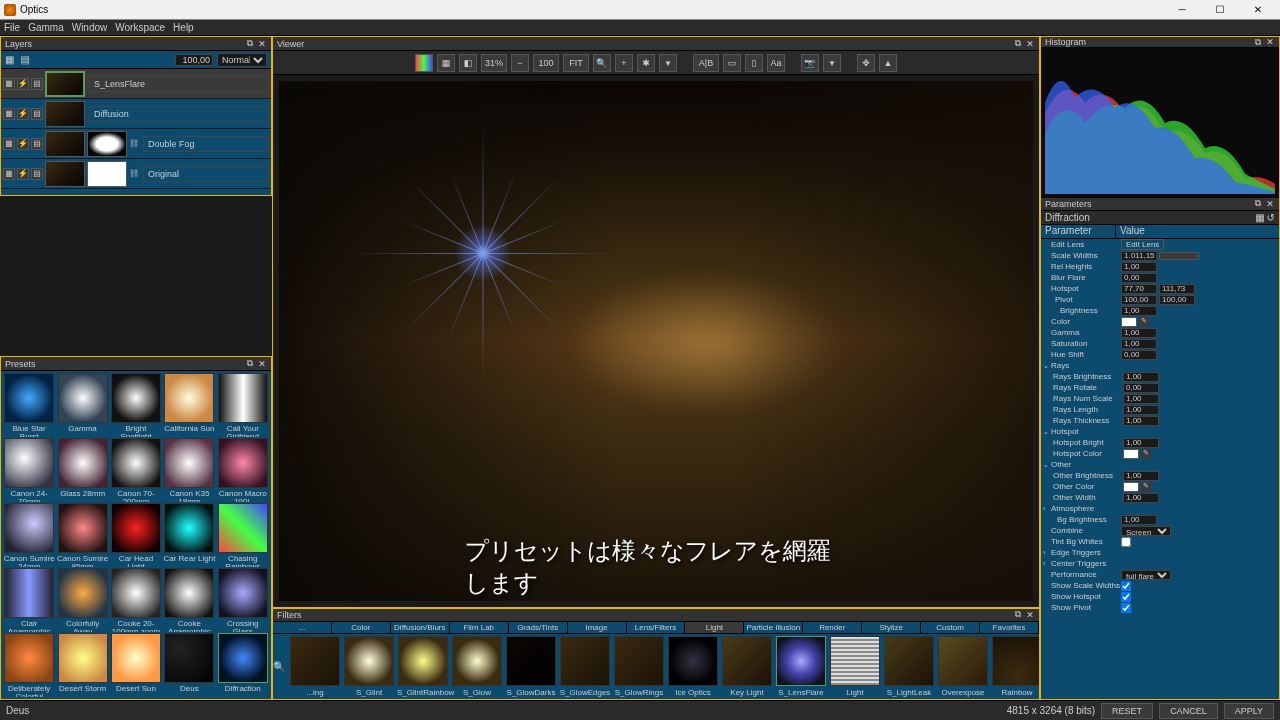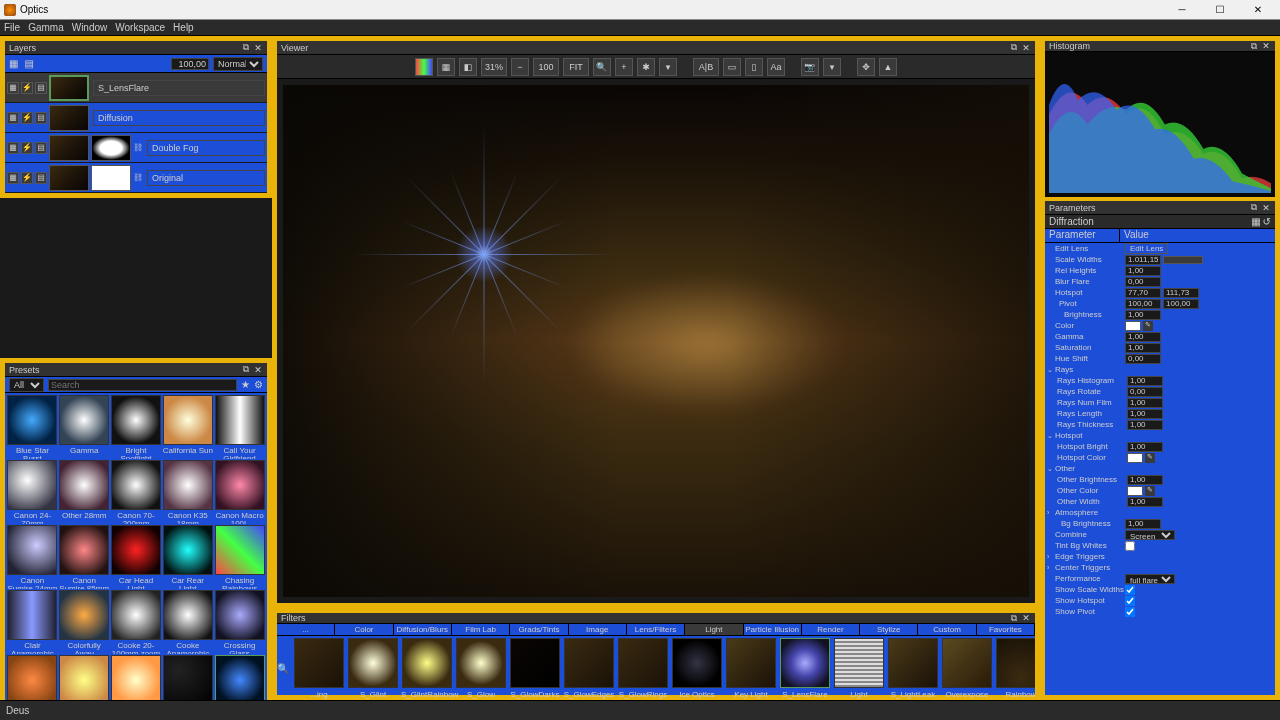--- a/index.html
+++ b/index.html
@@ -5,21 +5,21 @@
 *{margin:0;padding:0;box-sizing:border-box;font-family:"Segoe UI",Arial,sans-serif;user-select:none}
 body{background:#1a1a1a;color:#ccc;font-size:10px;overflow:hidden;width:1280px;height:720px}
 .titlebar{height:20px;background:#f0f0f0;display:flex;align-items:center;padding:0 4px;color:#000;border-bottom:1px solid #888}
 .titlebar .icon{width:12px;height:12px;background:radial-gradient(circle,#ff8c00,#8b4513);border-radius:2px;margin-right:4px}
 .titlebar .ctrl{margin-left:auto;display:flex;gap:2px}
 .titlebar .ctrl span{width:36px;height:18px;display:flex;align-items:center;justify-content:center;cursor:pointer}
 .menubar{height:16px;background:#2a2a2a;display:flex;align-items:center;padding:0 4px;gap:8px;border-bottom:1px solid #000}
 .menubar span{cursor:pointer;font-size:10px}
 .main{display:grid;grid-template-columns:272px 768px 240px;grid-template-rows:1fr 20px;height:684px}
 .left{display:flex;flex-direction:column;height:664px}
-.panel{background:#1d4ed8;border:5px solid #eab308;display:flex;flex-direction:column}
+.panel{background:#0c4a6e;border:1px solid #eab308;display:flex;flex-direction:column}
 .panel-hdr{height:14px;background:#323232;display:flex;align-items:center;padding:0 4px;font-size:9px;border-bottom:1px solid #000}
 .panel-hdr .sp{margin-left:auto;display:flex;gap:2px}
 .panel-hdr .sp span{width:10px;height:10px;cursor:pointer;display:flex;align-items:center;justify-content:center}
 .layers{height:180px}
 .layers-tb{height:18px;display:flex;align-items:center;padding:0 4px;gap:6px;border-bottom:1px solid #000}
 .layers-tb .r{margin-left:auto;display:flex;align-items:center;gap:4px}
 .layers-tb input{width:38px;background:#1a1a1a;border:1px solid #444;color:#ccc;font-size:9px;text-align:right;padding:0 2px}
 .layers-tb select{width:50px;background:#1a1a1a;border:1px solid #444;color:#ccc;font-size:9px}
 .layer-row{height:30px;display:flex;align-items:center;gap:2px;padding:1px 2px;border-bottom:1px solid #1a1a1a}
 .layer-row.sel{background:#3a3a3a}
@@ -176,26 +176,20 @@
     </div>
 
     <div class="panel presets">
       <div class="panel-hdr">
           <span>Presets</span>
         <div class="sp">
             <span>⧉</span>
             <span>✕</span>
           </div>
       </div>
-      <div class="presets-tb">
-        <select><option>All</option></select>
-        <input type="text" placeholder="Search" style="">
-        <span>★</span>
-        <span>⚙</span>
-      </div>
       <div class="preset-grid" id="preset-grid">
           <div class="preset">
             <div class="pt" style="background:radial-gradient(circle at 50% 50%,#4af,#024 70%)"></div>
             <div class="pn">Blue Star Burst</div>
           </div>
           <div class="preset">
             <div class="pt" style="background:radial-gradient(circle,#fff,#345 70%)"></div>
             <div class="pn">Gamma</div>
           </div>
           <div class="preset">
@@ -209,21 +203,21 @@
           <div class="preset">
             <div class="pt" style="background:linear-gradient(90deg,#111,#fff,#111)"></div>
             <div class="pn">Call Your Girlfriend</div>
           </div>
           <div class="preset">
             <div class="pt" style="background:radial-gradient(circle at 40% 40%,#fff,#334 80%)"></div>
             <div class="pn">Canon 24-70mm</div>
           </div>
           <div class="preset">
             <div class="pt" style="background:radial-gradient(circle,#fff,#423 80%)"></div>
-            <div class="pn">Other 28mm</div>
+            <div class="pn">Glass 28mm</div>
           </div>
           <div class="preset">
             <div class="pt" style="background:radial-gradient(circle,#fff,#111 80%)"></div>
             <div class="pn">Canon 70-200mm</div>
           </div>
           <div class="preset">
             <div class="pt" style="background:radial-gradient(circle,#fff,#534 80%)"></div>
             <div class="pn">Canon K35 18mm</div>
           </div>
           <div class="preset">
@@ -334,20 +328,21 @@
             <div class="ray r1"></div>
               <div class="ray r2"></div>
               <div class="ray r3"></div>
               <div class="ray r4"></div>
             <div class="ray r5"></div>
               <div class="ray r6"></div>
               <div class="ray r7"></div>
               <div class="ray r8"></div>
           </div>
         </div>
+        <div class="subtitle">プリセットは様々なフレアを網羅します</div>
       </div>
     </div>
 
     <div class="panel filters">
       <div class="panel-hdr">
           <span>Filters</span>
         <div class="sp">
             <span>⧉</span>
             <span>✕</span>
           </div>
@@ -550,35 +545,35 @@
               <input type="text" value="0,00" style="">
             </div>
           </div>
           <div class="prow g">
             <span class="car" style="padding-left:0px">⌄</span>
             <span class="pn" style="padding-left:0px">Rays</span>
             <div class="pv"></div>
           </div>
           <div class="prow">
             <span class="car" style="padding-left:10px"></span>
-            <span class="pn" style="padding-left:0px">Rays Histogram</span>
+            <span class="pn" style="padding-left:0px">Rays Brightness</span>
             <div class="pv">
               <input type="text" value="1,00" style="">
             </div>
           </div>
           <div class="prow">
             <span class="car" style="padding-left:10px"></span>
             <span class="pn" style="padding-left:0px">Rays Rotate</span>
             <div class="pv">
               <input type="text" value="0,00" style="">
             </div>
           </div>
           <div class="prow">
             <span class="car" style="padding-left:10px"></span>
-            <span class="pn" style="padding-left:0px">Rays Num Film</span>
+            <span class="pn" style="padding-left:0px">Rays Num Scale</span>
             <div class="pv">
               <input type="text" value="1,00" style="">
             </div>
           </div>
           <div class="prow">
             <span class="car" style="padding-left:10px"></span>
             <span class="pn" style="padding-left:0px">Rays Length</span>
             <div class="pv">
               <input type="text" value="1,00" style="">
             </div>
@@ -700,14 +695,20 @@
             <div class="pv">
               <input type="checkbox" checked="" style="">
             </div>
           </div>
         </div>
     </div>
   </div>
 
   <div class="status">
     <span>Deus</span>
+    <div class="r">
+      <span>4815 x 3264 (8 bits)</span>
+      <button>RESET</button>
+      <button>CANCEL</button>
+      <button>APPLY</button>
+    </div>
   </div>
 </div>
 
 </body></html>

